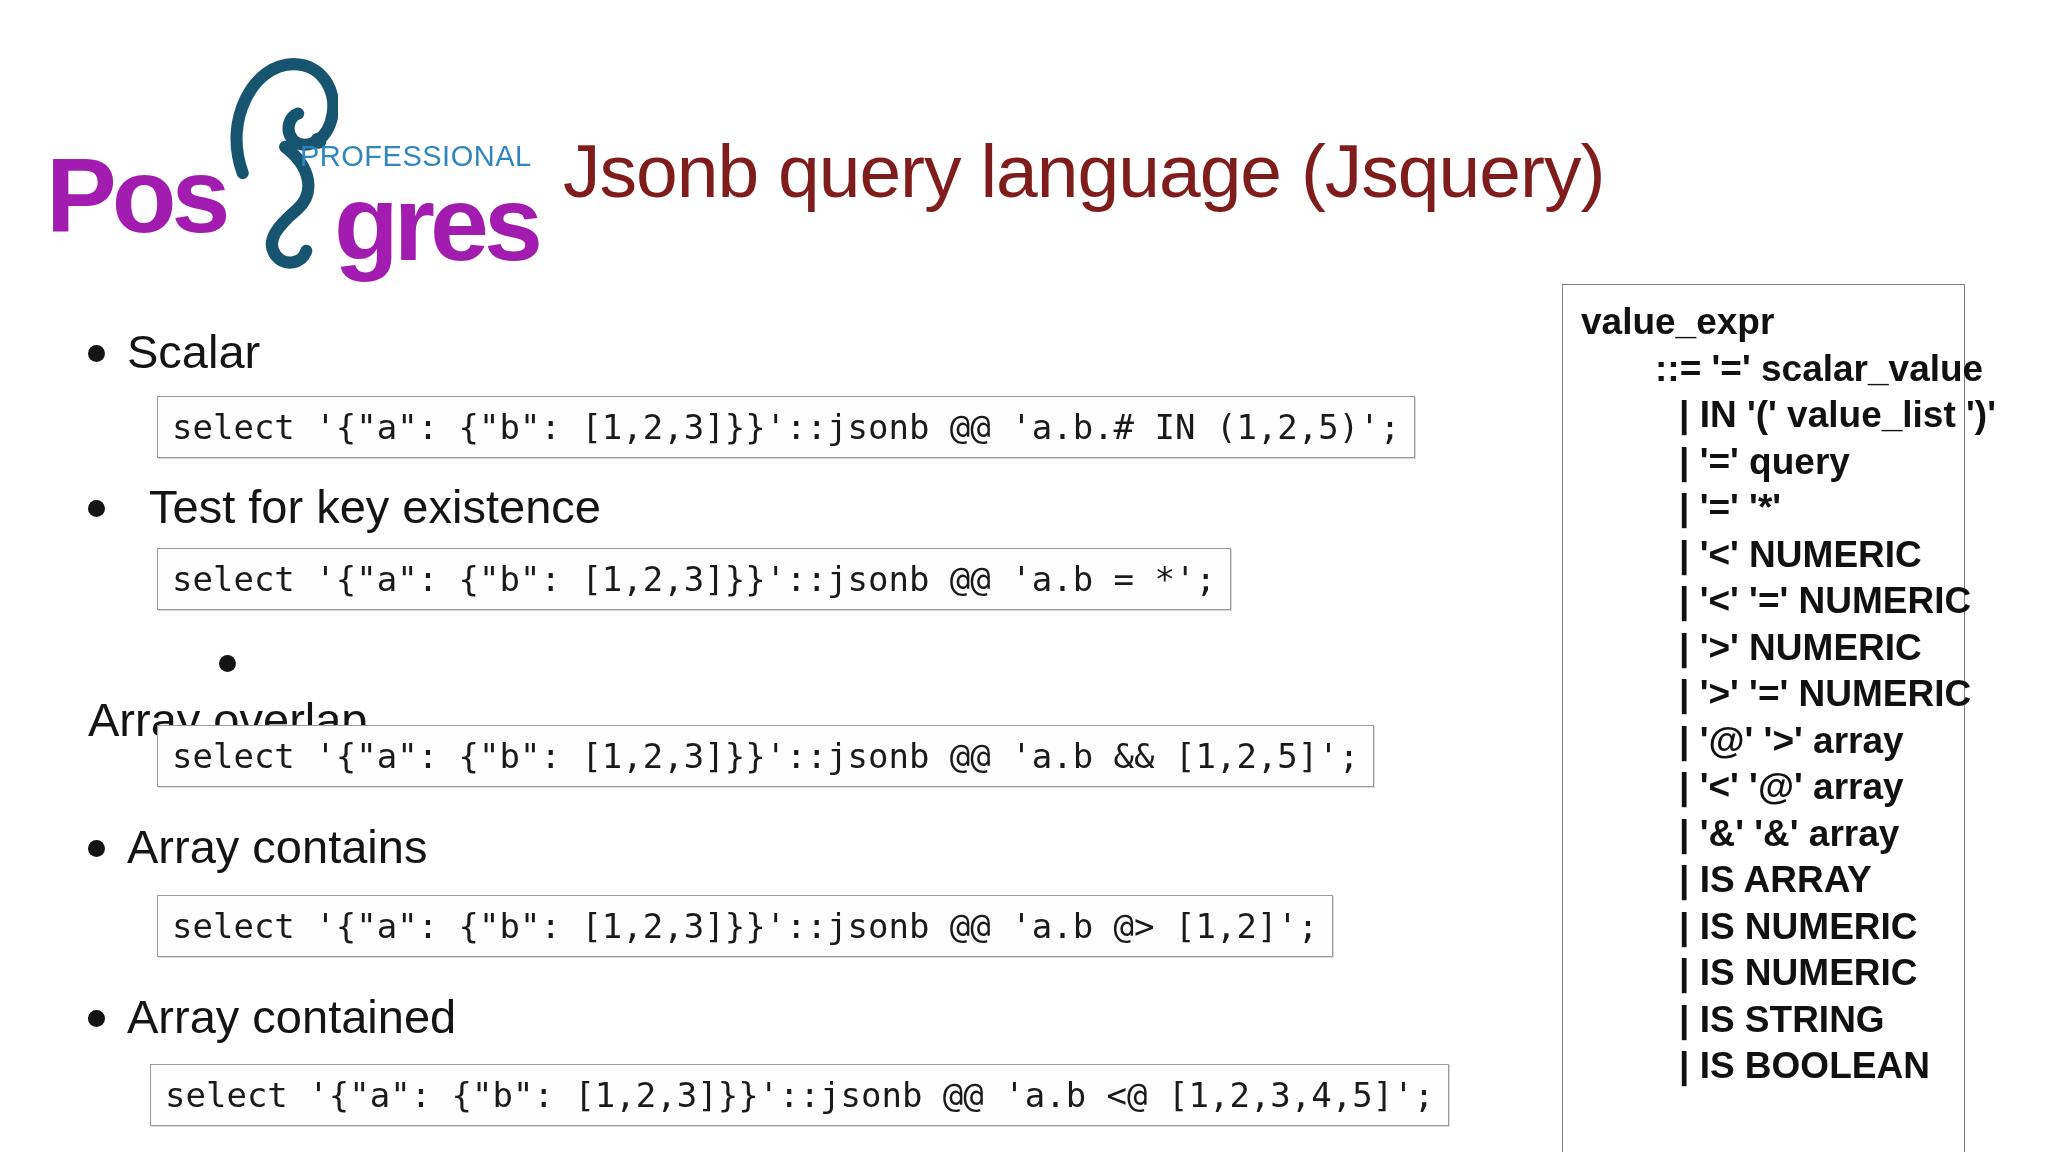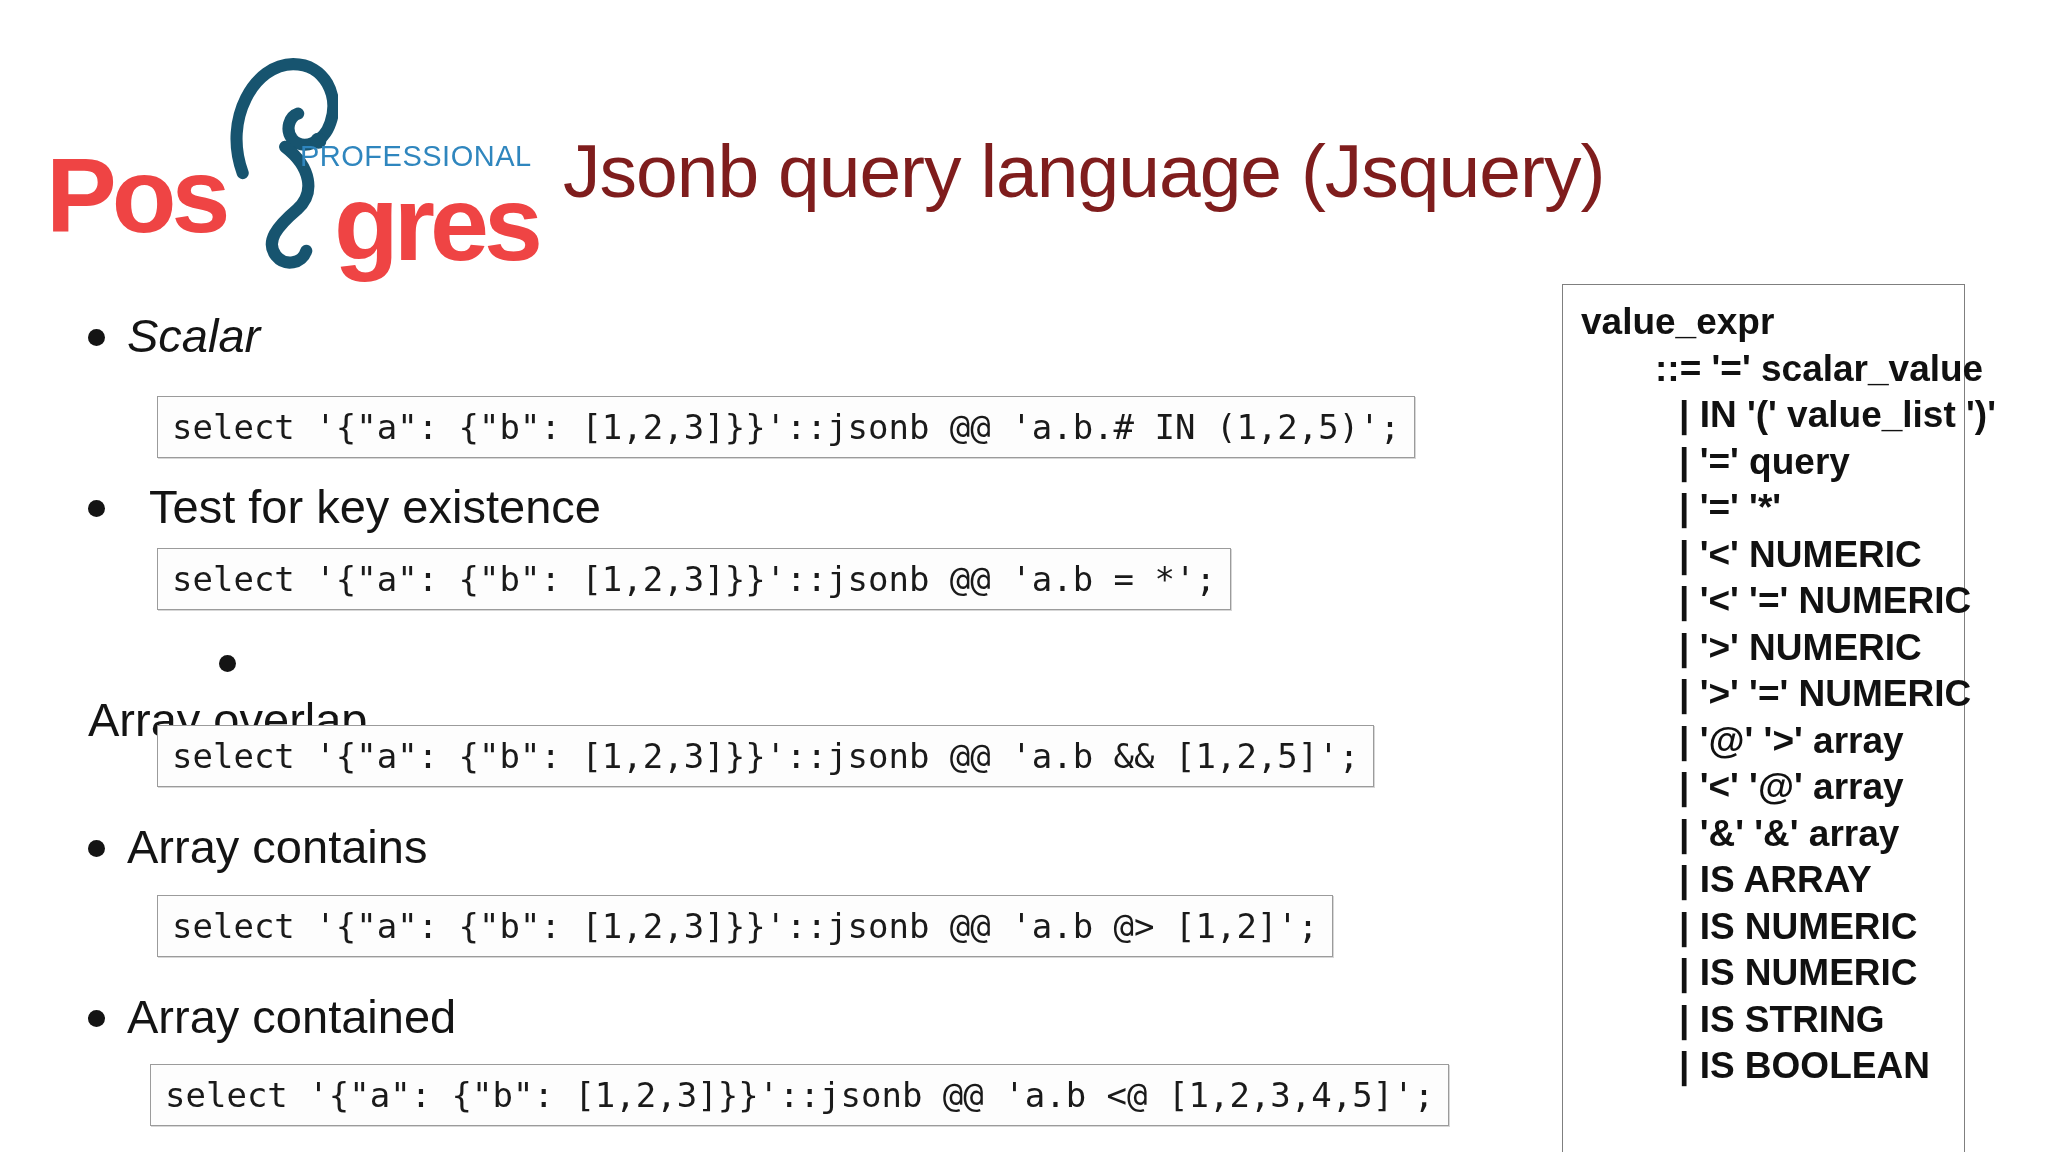--- a/index.html
+++ b/index.html
@@ -6,21 +6,21 @@
   .slide {
     position:relative; width:2048px; height:1152px;
     background:#ffffff; overflow:hidden;
     font-family:"Liberation Sans", sans-serif; color:#141414;
   }
 
   
   .logo { position:absolute; left:0; top:0; width:560px; height:290px; }
   .logo-word {
     position:absolute; top:142px; font-size:106px; font-weight:bold;
-    letter-spacing:-5px; color:#ef4444; line-height:1;
+    letter-spacing:-5px; color:#a21caf; line-height:1;
   }
   .logo-pos  { left:46px; }
   .logo-gres { left:334px;margin-top:28px; }
   .logo-tagline {
     position:absolute; left:300px; top:142px; font-size:29px;
     letter-spacing:.5px; color:#2f86be; line-height:1;
   }
   .elephant { position:absolute; left:212px; top:50px; }
 
   
@@ -31,21 +31,21 @@
 
   
   .bullet-row {
     position:absolute; left:88px; display:flex; align-items:center; gap:22px;
   }
   .bullet-dot {
     width:17px; height:17px; border-radius:50%; background:#141414;
     flex:0 0 auto; margin-top:4px;
   }
   .bullet-label { font-size:47px; line-height:1.1; white-space:nowrap; }
-  .b1 { top:310px;font-style:italic; } .b2 { top:481px;gap:44px; } .b3 { top:651px;flex-direction:column; }
+  .b1 { top:326px; } .b2 { top:481px;gap:44px; } .b3 { top:651px;flex-direction:column; }
   .b4 { top:821px; } .b5 { top:991px; }
 
   
   .code {
     position:absolute; left:157px; display:inline-block;
     height:60px; line-height:60px; padding:0 14px;
     border:1px solid #9b9b9b; background:#fdfdfd;
     font-family:"DejaVu Sans Mono", monospace; font-size:34px;
     white-space:nowrap; color:#1a1a1a;
     box-shadow:1px 1px 0 #d7d7d7;

